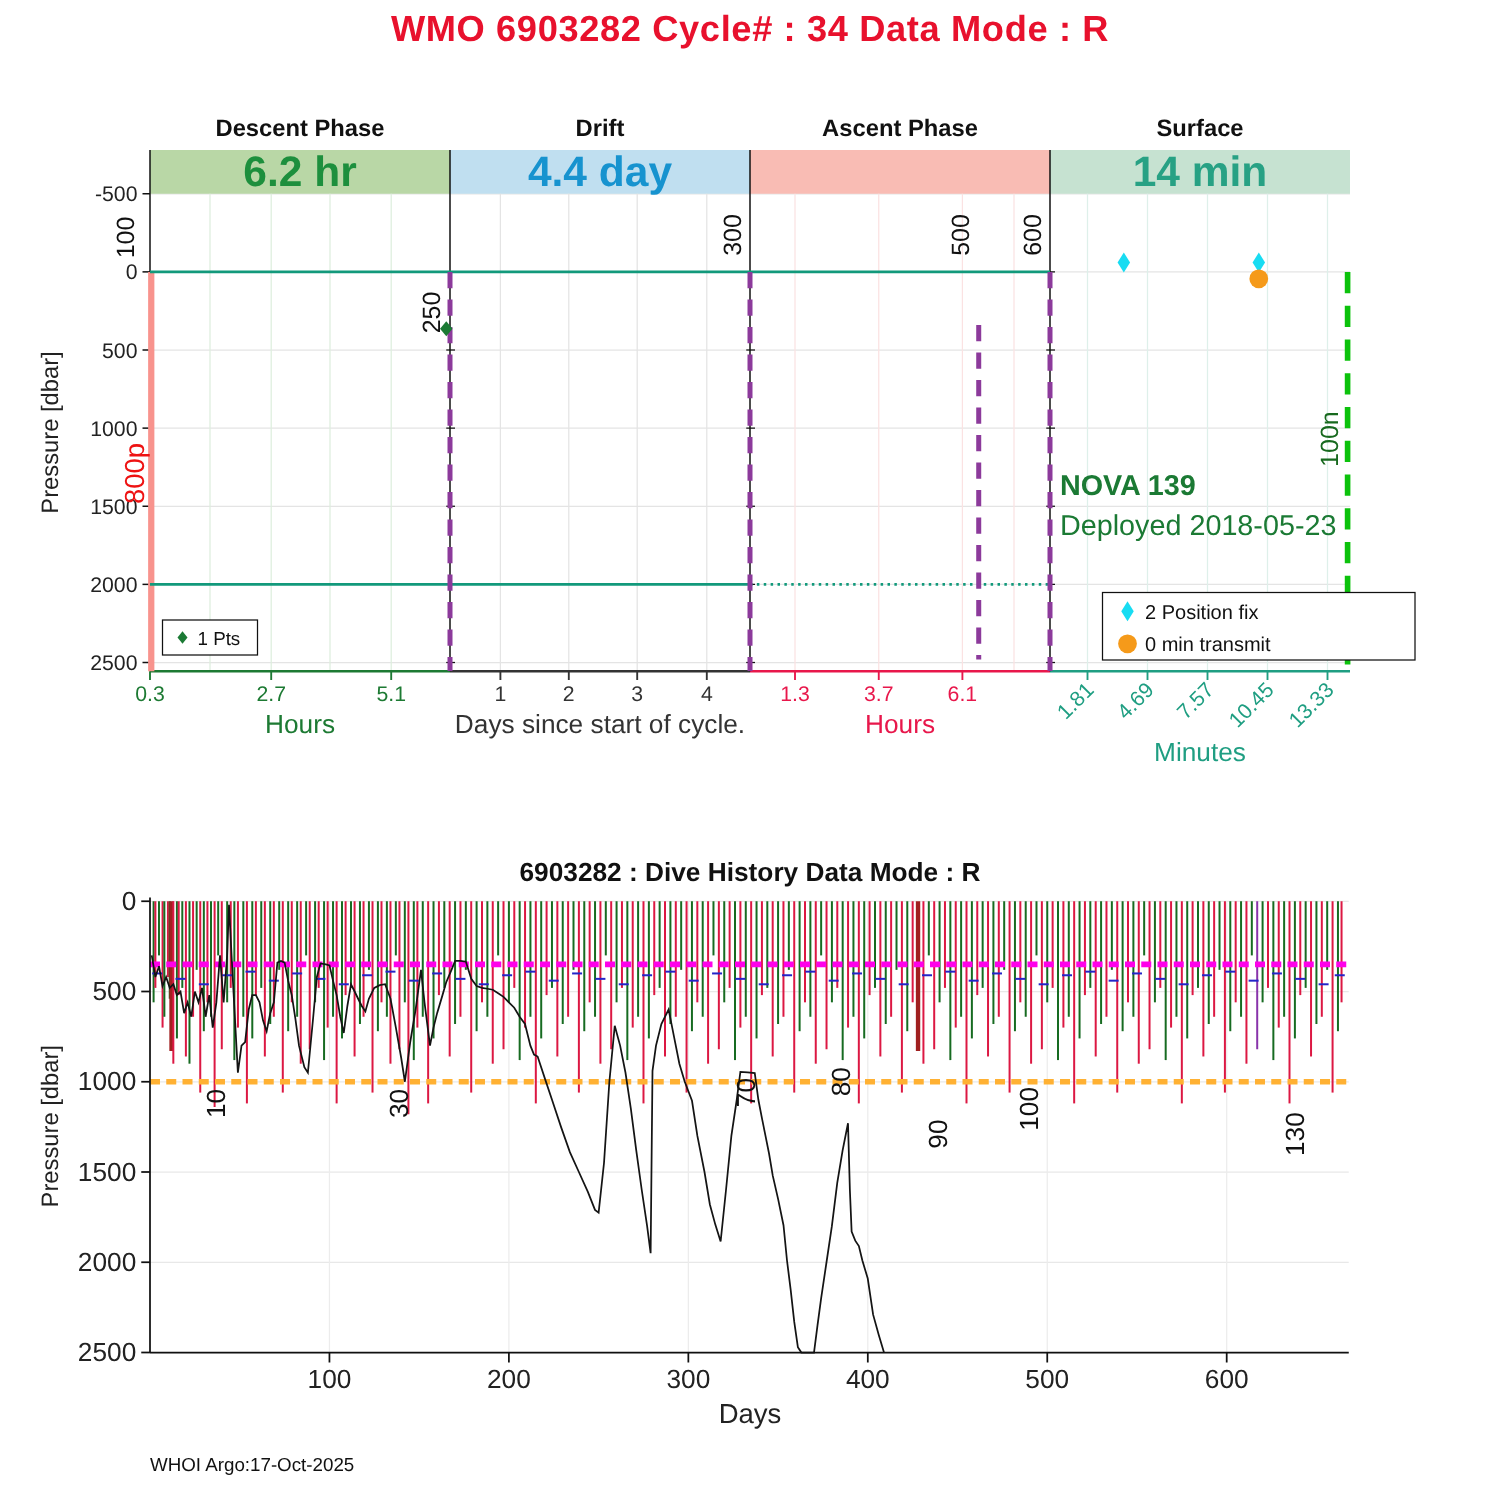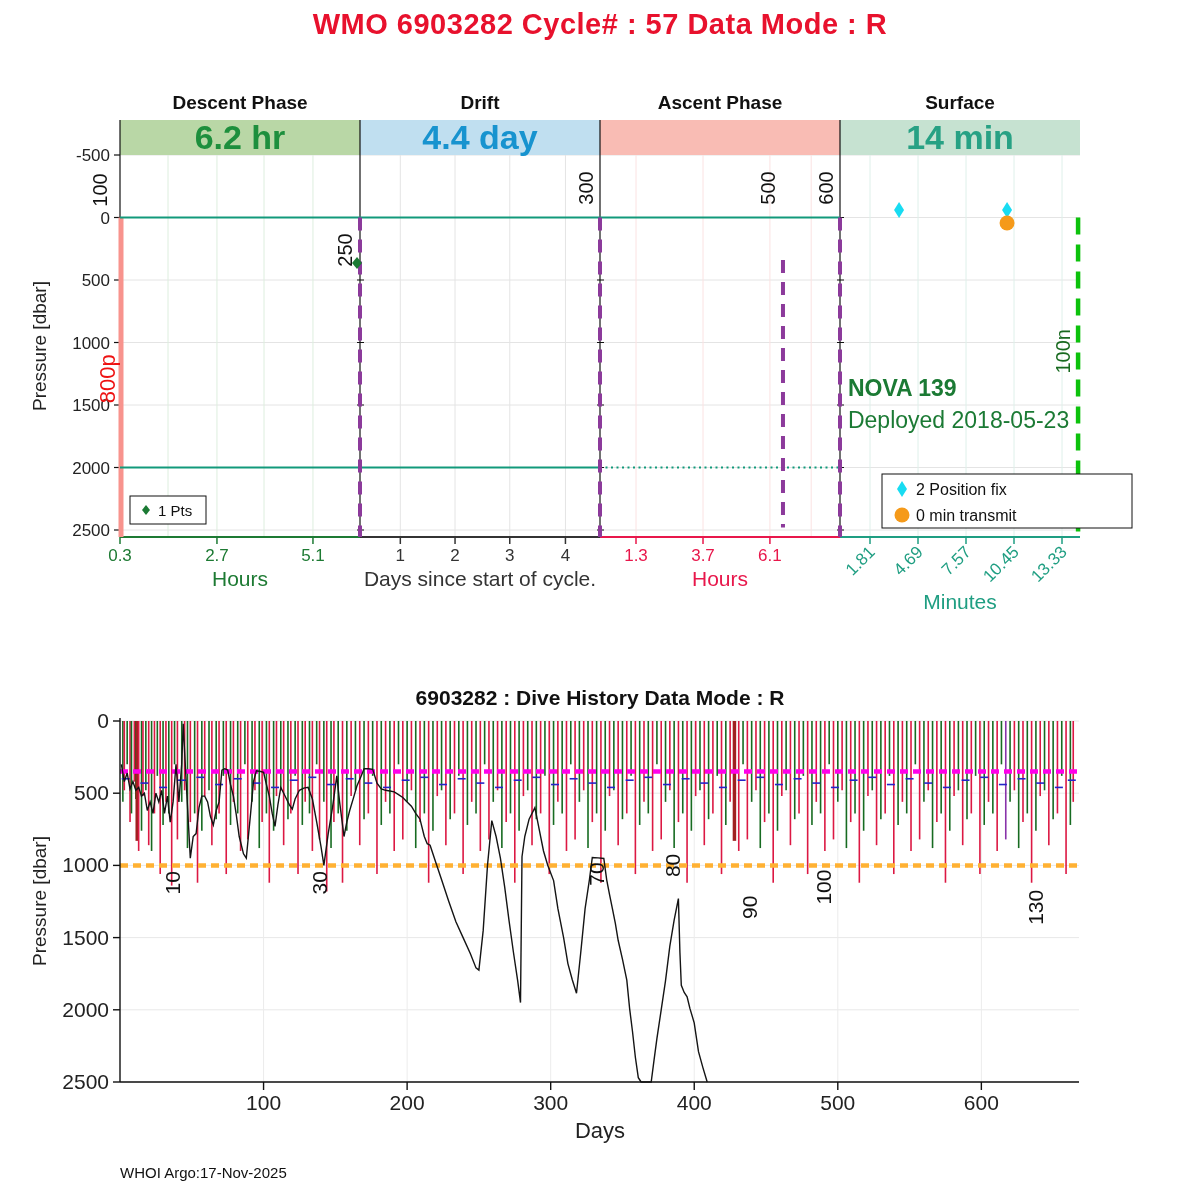--- a/index.html
+++ b/index.html
@@ -6,21 +6,21 @@
     font-family:"Liberation Sans","DejaVu Sans",sans-serif;}
   .abs{position:absolute;}
   #page-title{top:8px;left:0;width:1200px;text-align:center;font-size:29px;font-weight:bold;letter-spacing:.5px;}
   #footer-credit{top:1164px;left:120px;font-size:15px;color:#111;}
   #chart-canvas{top:0;left:0;}
   svg text{font-family:"Liberation Sans","DejaVu Sans",sans-serif;}
 </style>
 </head>
 <body>
 
-<div id="page-title" class="abs" style="color: rgb(232, 17, 45);">WMO 6903282   Cycle# : 57   Data Mode : R</div>
+<div id="page-title" class="abs" style="color: rgb(232, 17, 45);">WMO 6903282   Cycle# : 34   Data Mode : R</div>
 
 <svg id="chart-canvas" class="abs" width="1200" height="1200" viewBox="0 0 1200 1200">
     <line x1="120" y1="155" x2="1080" y2="155" stroke="#e4e4e4" stroke-width="1"></line>
     <line x1="120" y1="217.5" x2="1080" y2="217.5" stroke="#e4e4e4" stroke-width="1"></line>
     <line x1="120" y1="280" x2="1080" y2="280" stroke="#e4e4e4" stroke-width="1"></line>
     <line x1="120" y1="342.5" x2="1080" y2="342.5" stroke="#e4e4e4" stroke-width="1"></line>
     <line x1="120" y1="405" x2="1080" y2="405" stroke="#e4e4e4" stroke-width="1"></line>
     <line x1="120" y1="467.5" x2="1080" y2="467.5" stroke="#e4e4e4" stroke-width="1"></line>
     <line x1="120" y1="530" x2="1080" y2="530" stroke="#e4e4e4" stroke-width="1"></line>
     <rect x="120" y="120" width="240" height="35" fill="#b9d7a6"></rect>
@@ -493,13 +493,13 @@
     <line x1="113" y1="937.6" x2="120" y2="937.6" stroke="#111" stroke-width="1.4"></line>
     <text x="109" y="944.6" fill="#222" font-size="21" text-anchor="end" font-weight="normal">1500</text>
     <line x1="113" y1="1009.8" x2="120" y2="1009.8" stroke="#111" stroke-width="1.4"></line>
     <text x="109" y="1016.8" fill="#222" font-size="21" text-anchor="end" font-weight="normal">2000</text>
     <line x1="113" y1="1082" x2="120" y2="1082" stroke="#111" stroke-width="1.4"></line>
     <text x="109" y="1089" fill="#222" font-size="21" text-anchor="end" font-weight="normal">2500</text>
     <text x="600" y="1138" fill="#222" font-size="22" text-anchor="middle" font-weight="normal">Days</text>
     <text x="46" y="901" fill="#222" font-size="19" text-anchor="middle" font-weight="normal" transform="rotate(-90 46 901)">Pressure [dbar]</text>
   </svg>
 
-<div id="footer-credit" class="abs">WHOI Argo:17-Nov-2025</div>
+<div id="footer-credit" class="abs">WHOI Argo:17-Oct-2025</div>
 
 </body></html>

